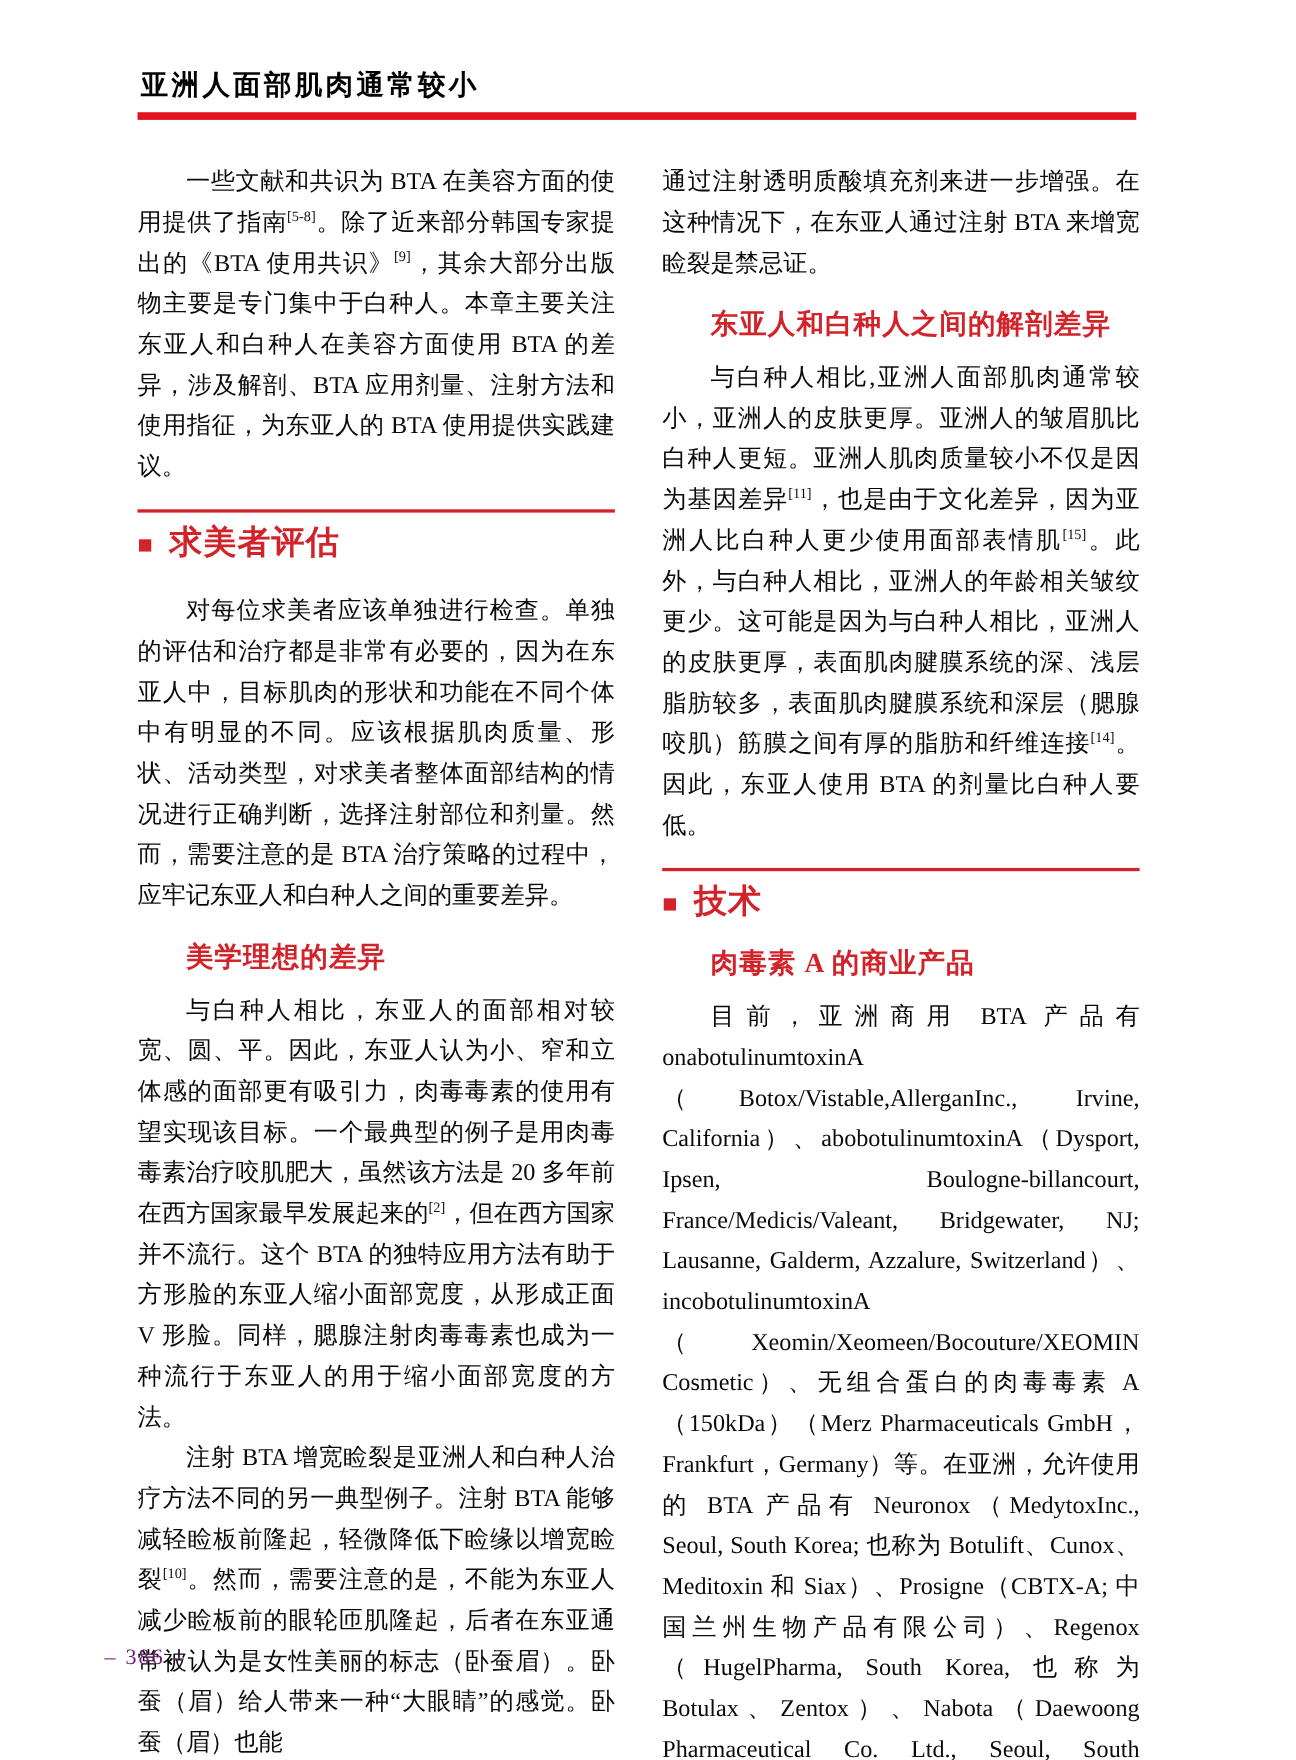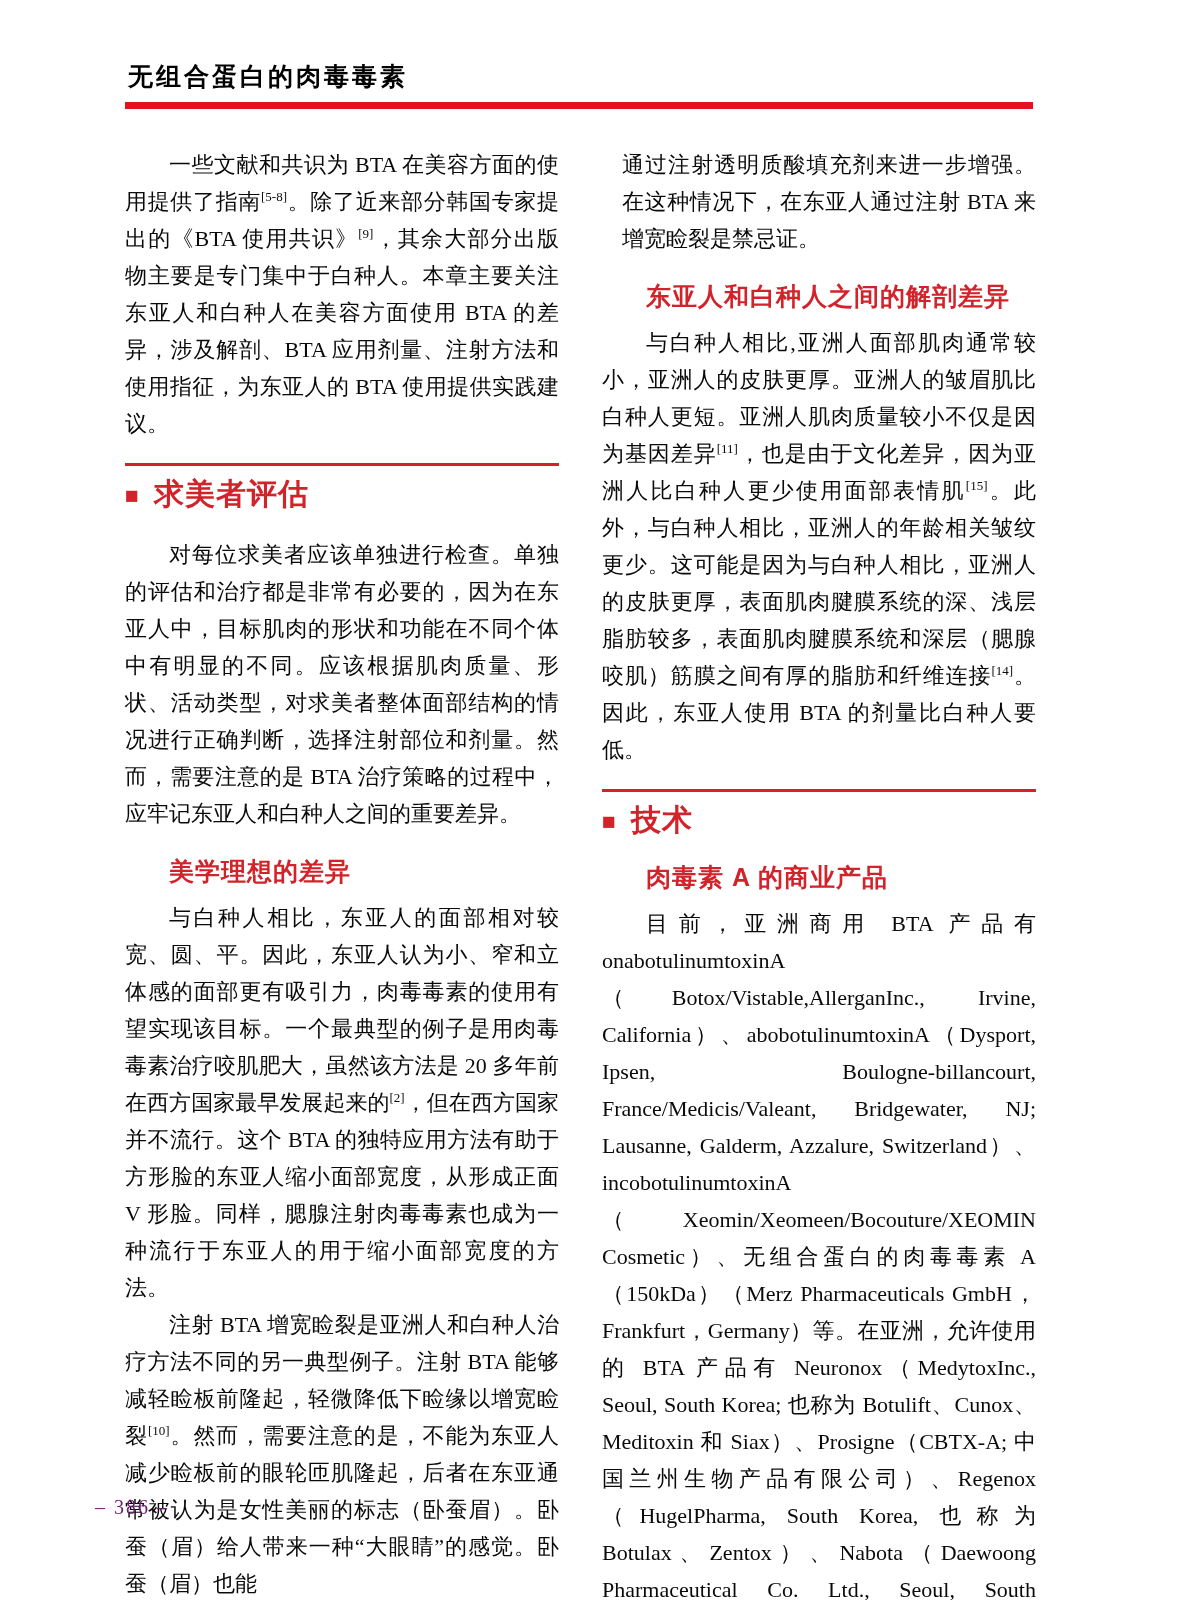--- a/index.html
+++ b/index.html
@@ -39,21 +39,21 @@
     width:434px;
     font-family:"Liberation Serif",serif;
     font-size:22px;
     line-height:37px;
     color:#0a0a0a;
     text-align:justify;
   }
   .col-left{left:125px;}
   .col-right{left:602px;}
   p.body{margin:0;text-indent:2em;}
-  p.body.noindent{text-indent:0;margin-left:20px;}
+  p.body.noindent{text-indent:0;}
   .section-rule{
     height:3px;
     background:var(--accent);
     margin:21px 0 0 0;
   }
   h2.section{
     display:flex;
     align-items:center;
     gap:14px;
     margin:11px 0 25px 0;
@@ -67,21 +67,21 @@
   }
   h2.section .bullet{
     font-size:23px;
     line-height:1;
     transform:translateY(1px);
   }
   h3.subsection{
     margin:24px 0 13px 0;
     padding-left:44px;
     color:var(--accent);
-    font-family:Liberation Sans, sans-serif;
+    font-family:Liberation Serif, serif;
     font-size:25px;
     font-weight:bold;
     line-height:30px;
     text-align:left;
     letter-spacing:1px;
   }
   sup.ref{
     font-size:13px;
     line-height:0;
     vertical-align:super;
@@ -95,21 +95,21 @@
     font-size:20px;
     color:#701a75;
     letter-spacing:2px;
     white-space:nowrap;
   }
 </style>
 </head>
 <body>
 
 <div class="page">
-  <div class="running-head">无组合蛋白的肉毒毒素</div>
+  <div class="running-head">亚洲人面部肌肉通常较小</div>
   <div class="head-rule"></div>
 
   <div class="col col-left" id="col-left">
       <p class="body"><span>一些文献和共识为 BTA 在美容方面的使用提供了指南</span><sup class="ref">[5-8]</sup><span>。除了近来部分韩国专家提出的《BTA 使用共识》</span><sup class="ref">[9]</sup><span>，其余大部分出版物主要是专门集中于白种人。本章主要关注东亚人和白种人在美容方面使用 BTA 的差异，涉及解剖、BTA 应用剂量、注射方法和使用指征，为东亚人的 BTA 使用提供实践建议。</span></p>
       <div class="section-rule"></div>
       <h2 class="section">
         <span class="bullet">■</span>
         <span>求美者评估</span>
       </h2>
       <p class="body"><span>对每位求美者应该单独进行检查。单独的评估和治疗都是非常有必要的，因为在东亚人中，目标肌肉的形状和功能在不同个体中有明显的不同。应该根据肌肉质量、形状、活动类型，对求美者整体面部结构的情况进行正确判断，选择注射部位和剂量。然而，需要注意的是 BTA 治疗策略的过程中，应牢记东亚人和白种人之间的重要差异。</span></p>

